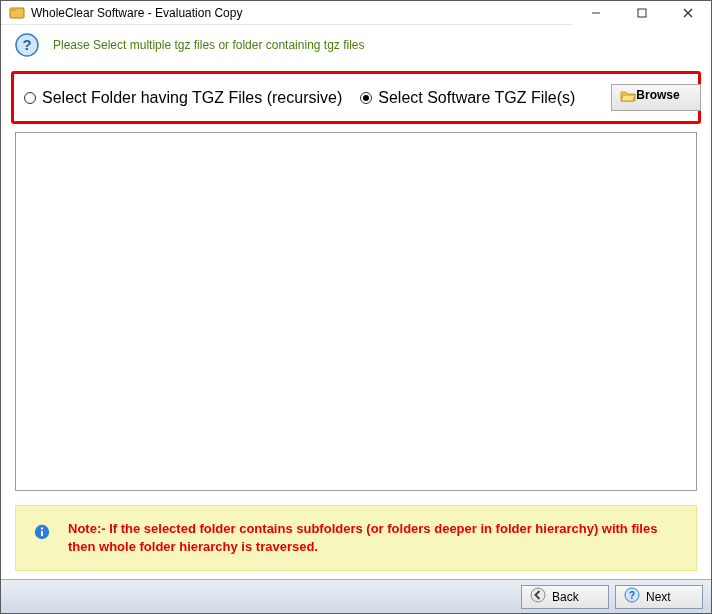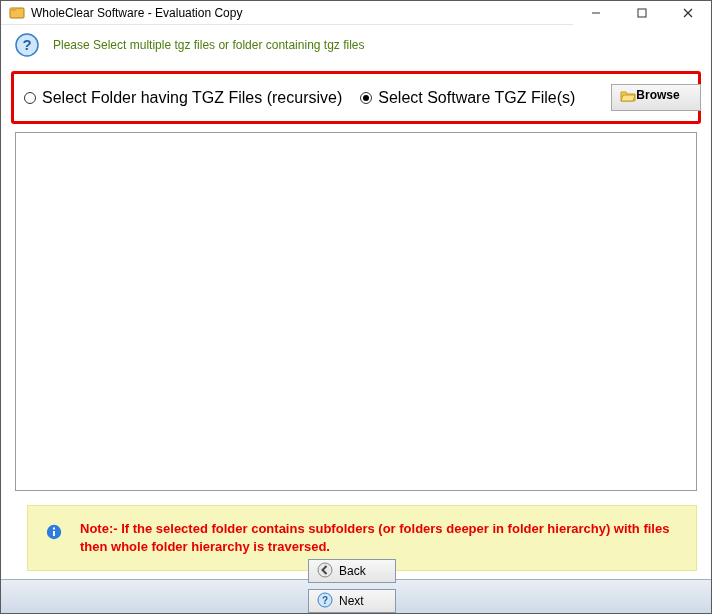--- a/index.html
+++ b/index.html
@@ -109,21 +109,21 @@
   
   .list-box {
     margin: 0 14px;
     flex: 1;
     border: 1px solid #9b9b9b;
     background: #fff;
   }
 
   
   .note-panel {
-    margin: 14px 14px 8px 26px;
+    margin: 14px 14px 8px 14px;
     background: #f7f7bd;
     border: 1px solid #e8e88f;
     padding: 14px 18px;
     display: flex;
     align-items: flex-start;
     gap: 18px;
   }
   .info-circle { width:16px; height:16px; margin-top:4px; flex-shrink:0; }
   .note-text {
     color: #e60000;
@@ -136,21 +136,20 @@
   
   .bottom-bar {
     height: 34px;
     background: linear-gradient(#e9eef5, #cfdae8);
     border-top: 1px solid #9cb0c9;
     display: flex;
     align-items: center;
     justify-content: flex-end;
     gap: 6px;
     padding-right: 8px;
-    flex-direction: column;
   }
   .nav-btn {
     display: flex;
     align-items: center;
     gap: 6px;
     border: 1px solid #8a99ae;
     background: linear-gradient(#f7f7f7, #e5e5e5);
     padding: 3px 16px 3px 8px;
     font-size: 12px;
     cursor: pointer;

